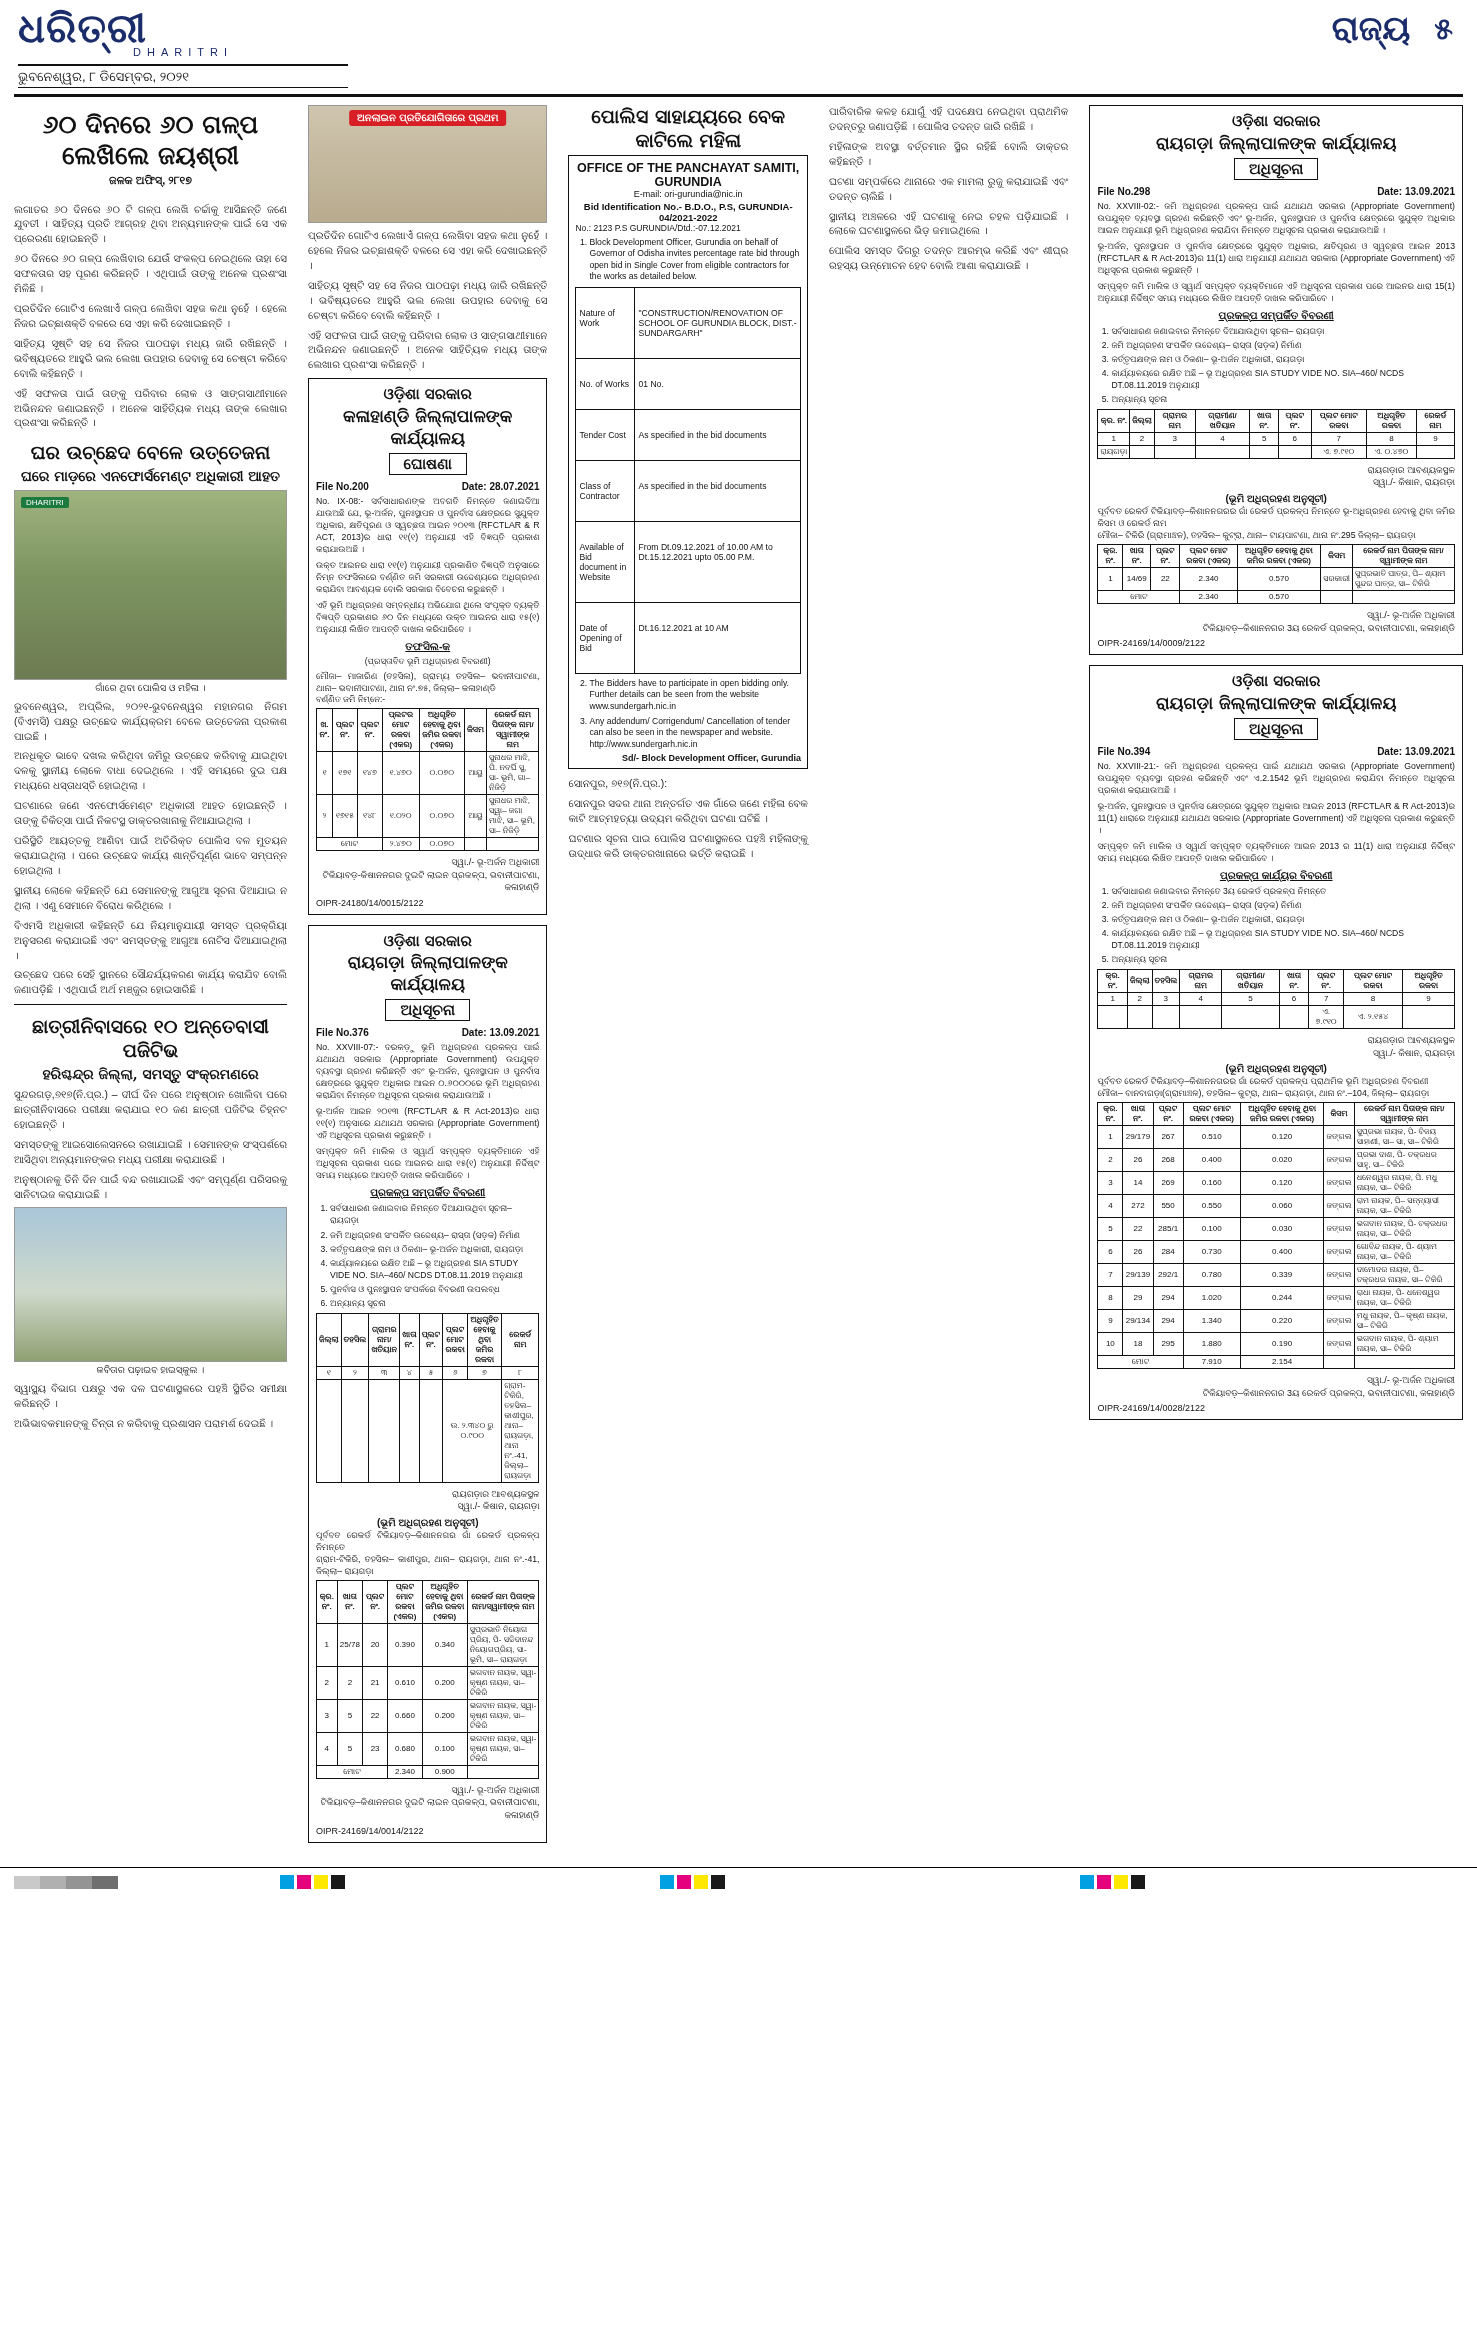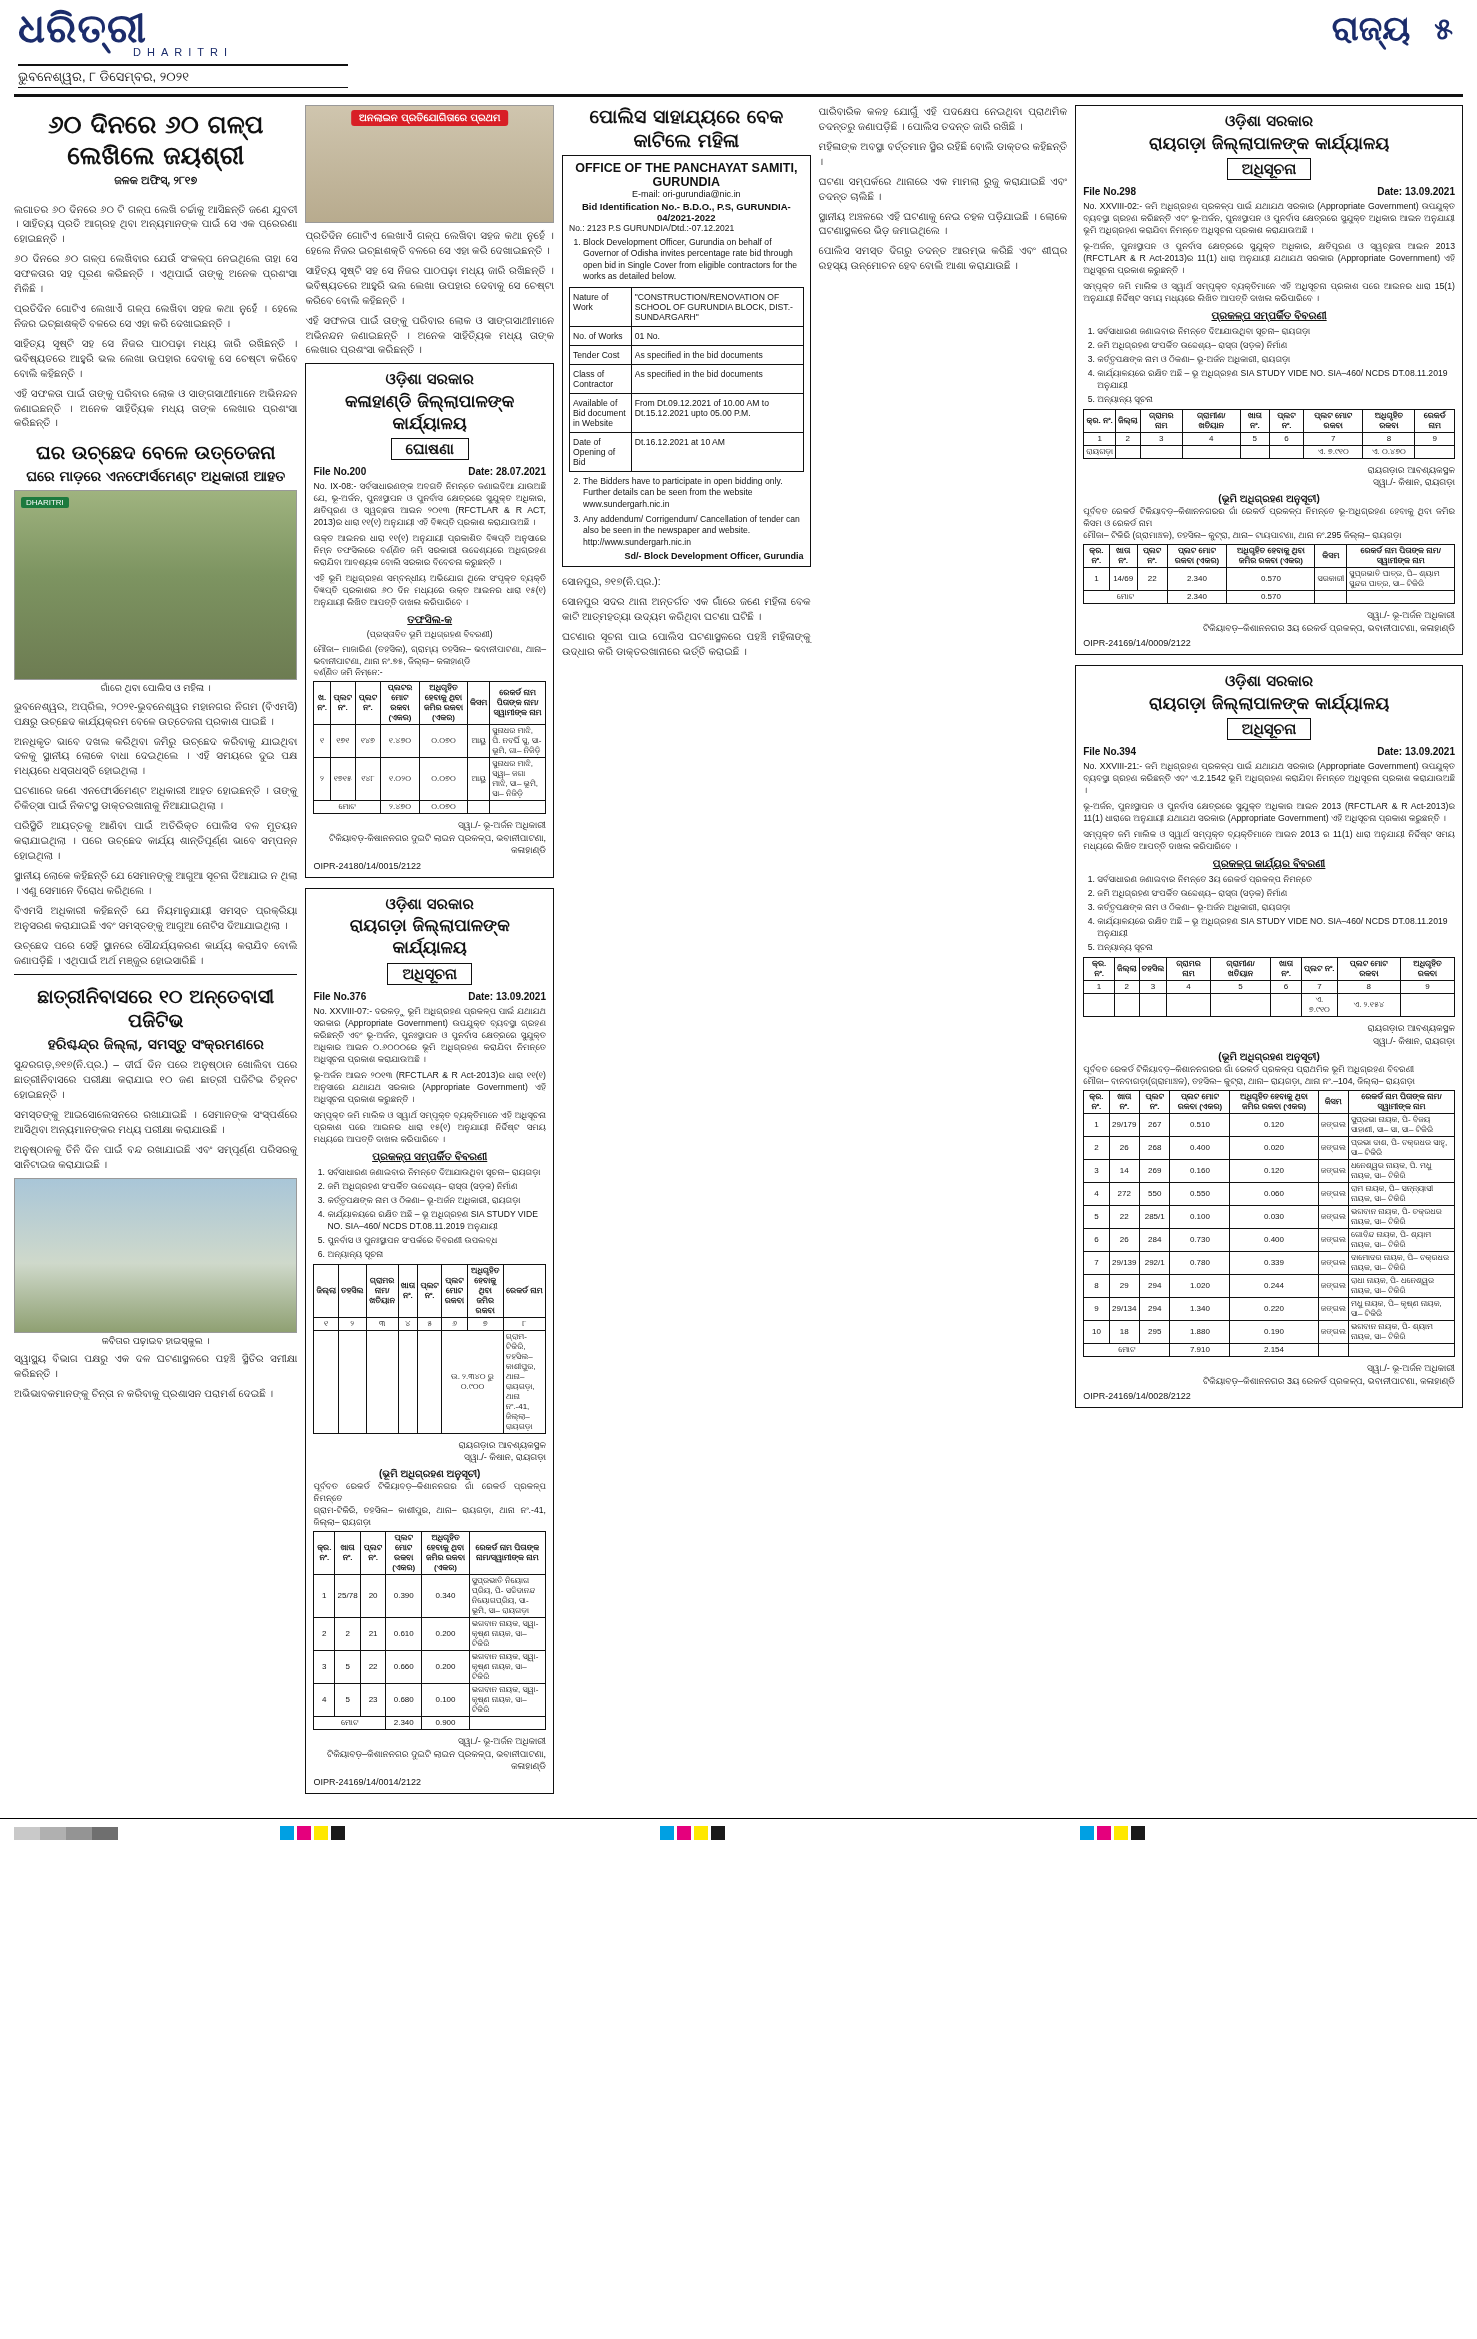--- a/index.html
+++ b/index.html
@@ -21,21 +21,21 @@
   }
   .logo-sub { font-size:11px; letter-spacing:6px; color:#1b2c6b; text-align:center; margin-top:-2px;}
   .logo-rule { border-top:2px solid #111; border-bottom:1px solid #111; margin-top:6px; padding:3px 0 2px 0; font-size:13px; }
   .rajya { font-family:"DejaVu Serif", serif; font-size:34px; font-weight:bold; color:#1b2c6b; }
   .rajya-wrap { display:flex; align-items:center; gap:24px; padding-right:6px; }
   .pageno { font-family:"DejaVu Serif", serif; font-size:30px; font-weight:bold; color:#1b2c6b; }
 
   .mast-rule { border-top:3px solid #111; margin:6px 14px 0 14px; }
 
   
-  .cols { display:flex; gap:8px; padding:8px 14px 0 14px; align-items:flex-start; }
+  .cols { display:flex; gap:21px; padding:8px 14px 0 14px; align-items:flex-start; }
   .col { }
   .c1 { width:285px; }
   .c2 { width:250px; }
   .c3 { width:250px; }
   .c4 { width:250px; }
   .c5 { width:390px; }
 
   .hl {
     font-family:"DejaVu Serif", serif;
     font-weight:bold; color:#111; line-height:1.25;
@@ -84,21 +84,21 @@
 
   ol.num { margin:2px 0 4px 14px; padding:0; font-size:8.6px; line-height:1.4; }
   ol.num li { margin-bottom:2px; }
 
   
   .tender { border:1.5px solid #111; padding:5px 6px; }
   .tender .ttl { text-align:center; font-weight:bold; font-size:12.5px; }
   .tender .mail { text-align:center; font-size:9px; }
   .tender .bid { text-align:center; font-size:9.5px; font-weight:bold; margin-top:2px; }
   .tender table { width:100%; border-collapse:collapse; font-size:8.6px; margin-top:4px; }
-  .tender table td { border:1px solid #111; padding:4px 3px; vertical-align:top; }
+  .tender table td { border:1px solid #111; padding:20px 3px; vertical-align:top; }
   .tender ol { margin:4px 0 0 14px; padding:0; font-size:8.6px; line-height:1.35; }
   .tender ol li { margin-bottom:3px; }
   .tender .sd { text-align:right; font-size:9px; font-weight:bold; }
 
   
   .ph { background:#d9d4c8; }
   .ph-1 { height:118px; background:linear-gradient(180deg,#cfc5ae,#b8ab8e); position:relative;}
   .ph-2 { height:190px; background:linear-gradient(180deg,#9fb37f 0%,#7d9461 45%,#6d7c52 100%); position:relative;}
   .ph-3 { height:155px; background:linear-gradient(180deg,#a9c6d8 0%,#cfd9cb 55%,#8fa072 100%); position:relative;}
   .badge-red {

